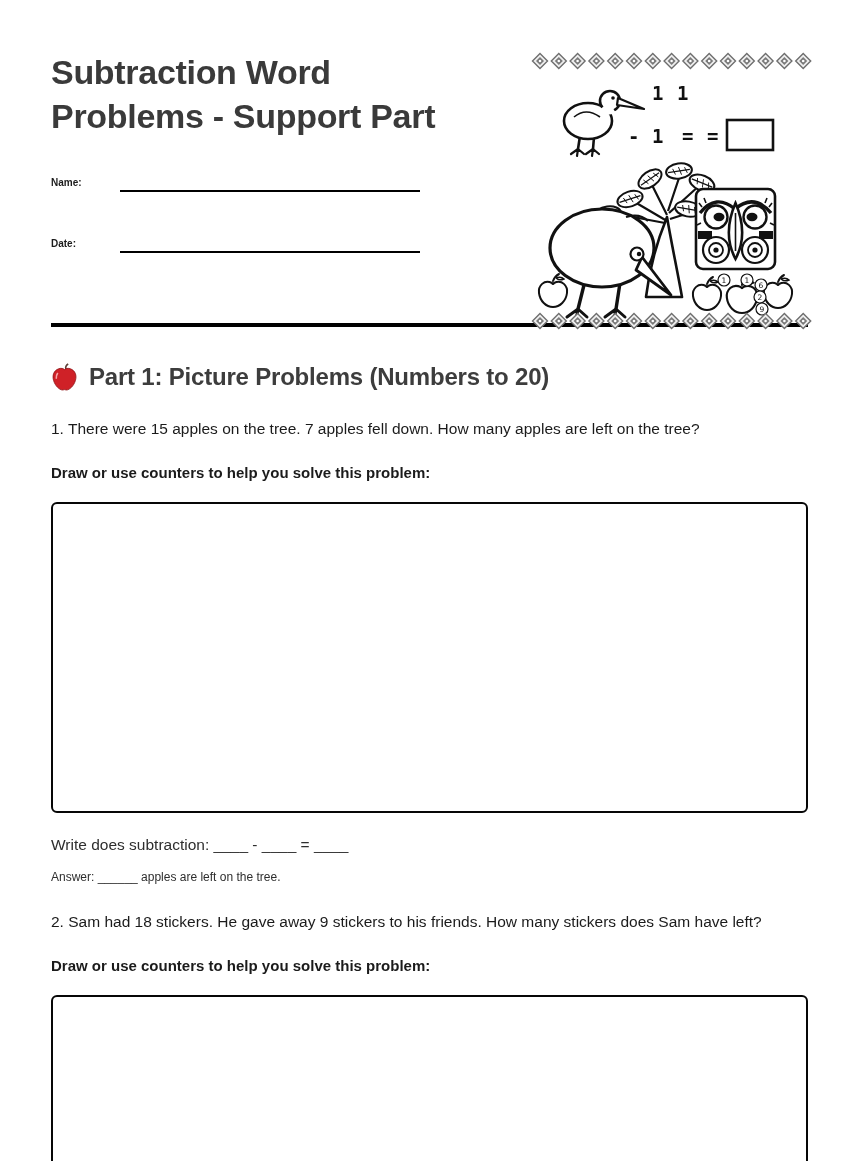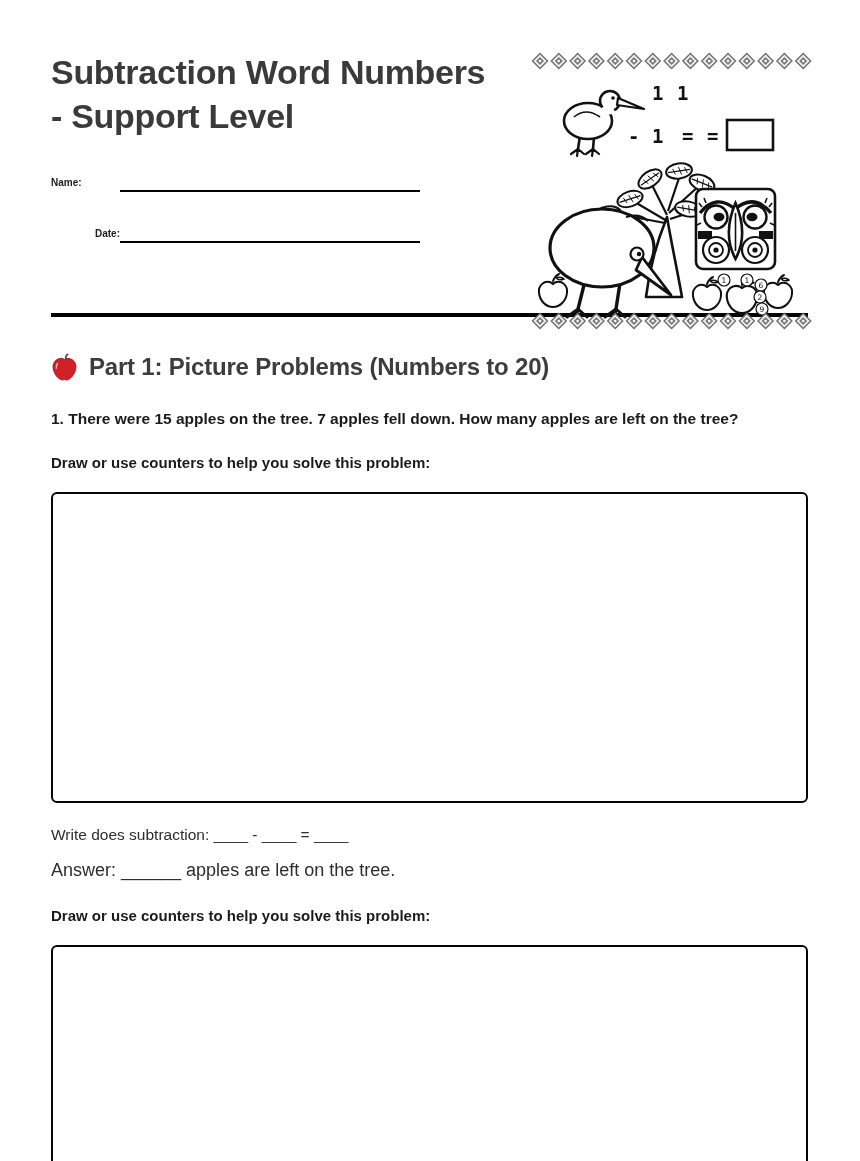--- a/index.html
+++ b/index.html
@@ -17,60 +17,60 @@
     margin: 50px 0 0 0;
     font-size: 34px;
     line-height: 44px;
     font-weight: 700;
     color: #3a3a3a;
     max-width: 440px;
     letter-spacing: -0.3px;
   }
 
   .field-row { display: flex; align-items: flex-end; margin-top: 28px; height: 26px; }
-  .field-row.date { margin-top: 25px; text-align: right; }
+  .field-row.date { margin-top: 35px; }
   .field-label { font-weight: 700; font-size: 10px; color: #1c1c1c; width: 69px; padding-bottom: 4px; }
   .field-line { width: 300px; height: 22px; border-bottom: 2.5px solid #000; }
 
   .divider { height: 4px; background: #000; margin-top: 70px; }
 
   .section-heading {
     margin-top: 35px;
     display: flex; align-items: center; gap: 11px;
     font-size: 24px; font-weight: 700; color: #3d3d3d;
     letter-spacing: -0.2px;
   }
   .apple-emoji { width: 27px; height: 29px; flex: 0 0 auto; }
 
-  .problem-text { margin-top: 29px; font-size: 15.5px; font-weight: 700; color: #1b1b1b; }
+  .problem-text { margin-top: 29px; font-size: 15.5px; font-weight: 400; color: #1b1b1b; }
   .helper-text  { margin-top: 26px; font-size: 15px; font-weight: 700; color: #1b1b1b; }
   .draw-box {
     margin-top: 21px;
     height: 307px;
     border: 2.5px solid #060606;
     border-radius: 6px;
     background: #fff;
   }
   .draw-box.second { height: 300px; }
   .write-line  { margin-top: 23px; font-size: 15.5px; font-weight: 400; color: #2e2e2e; }
-  .answer-line { margin-top: 8px; font-size: 18px; font-weight: 400; color: #2e2e2e; }
+  .answer-line { margin-top: 8px; font-size: 12px; font-weight: 400; color: #2e2e2e; }
 
   .illustration {
     position: absolute;
     top: 51px; right: 47px;
     width: 283px; height: 280px;
   }
   .illustration svg { display: block; }
 </style>
 </head>
 <body>
 
 <div class="content">
 
-  <h1 class="page-title">Subtraction Word Numbers - Support Level</h1>
+  <h1 class="page-title">Subtraction Word Problems - Support Part</h1>
 
   <div class="field-row">
     <div class="field-label">Name:</div>
     <div class="field-line"></div>
   </div>
 
   <div class="field-row date">
     <div class="field-label">Date:</div>
     <div class="field-line"></div>
   </div>
@@ -85,20 +85,21 @@
     </svg>
     <span>Part 1: Picture Problems (Numbers to 20)</span>
   </h2>
 
   <p class="problem-text">1. There were 15 apples on the tree. 7 apples fell down. How many apples are left on the tree?</p>
   <p class="helper-text">Draw or use counters to help you solve this problem:</p>
   <div class="draw-box"></div>
   <p class="write-line">Write does subtraction: ____ - ____ = ____</p>
   <p class="answer-line">Answer: ______ apples are left on the tree.</p>
 
+  <p class="problem-text">2. Sam had 18 stickers. He gave away 9 stickers to his friends. How many stickers does Sam have left?</p>
   <p class="helper-text">Draw or use counters to help you solve this problem:</p>
   <div class="draw-box second"></div>
 
 </div>
 
 <div class="illustration">
   <svg width="283" height="280" viewBox="0 0 283 280">
     <defs>
       <g id="dia">
         <path d="M9 1.5 L16.5 9 L9 16.5 L1.5 9 Z" fill="#efefef" stroke="#6e6e6e" stroke-width="1.4"></path>

